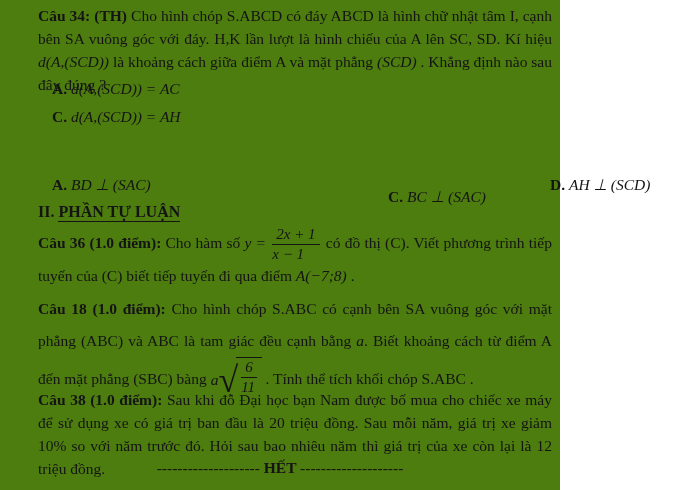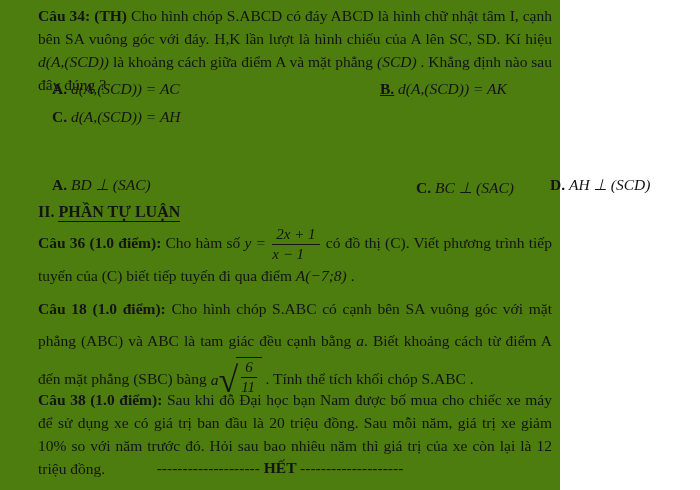--- a/index.html
+++ b/index.html
@@ -34,31 +34,29 @@
 </head>
 <body>
 
 <div class="page">
 
   <p class="para abs" style="top:4px;"><span class="qlabel">Câu 34: (TH)</span><span> Cho hình chóp S.ABCD có đáy ABCD là hình chữ nhật tâm I, cạnh bên SA vuông góc với đáy. H,K lần lượt là hình chiếu của A lên SC, SD. Kí hiệu </span><span class="math">d(A,(SCD))</span><span> là khoảng cách giữa điểm A và mặt phẳng </span><span class="math">(SCD)</span><span> .  Khẳng định nào sau đây đúng ?</span></p>
 
   <div class="opt-row" style="top:80px; height:54px;">
     <span class="opt" style="left:14px; top:0;text-align:center;"><span class="letter">A.</span>
       <span class="math">d(A,(SCD)) = AC</span></span>
-    <span class="opt" style="left:342px; top:0;"><span class="letter correct">B.</span>
-      <span class="math">d(A,(SCD)) = AK</span></span>
     <span class="opt" style="left:14px; top:28px;"><span class="letter">C.</span>
       <span class="math">d(A,(SCD)) = AH</span></span>
   </div>
 
 
   <div class="opt-row" style="top:176px; height:24px;text-align:center;">
     <span class="opt" style="left:14px; top:0;"><span class="letter">A.</span>
       <span class="math">BD ⊥ (SAC)</span></span>
-    <span class="opt" style="left:350px; top:3px;margin-left:28px;"><span class="letter">C.</span>
+    <span class="opt" style="left:350px; top:12px;"><span class="letter">C.</span>
       <span class="math">BC ⊥ (SAC)</span></span>
     <span class="opt" style="left:512px; top:0;"><span class="letter">D.</span>
       <span class="math">AH ⊥ (SCD)</span></span>
   </div>
 
   <p class="heading abs" style="top:203px;"><span>II. </span><span class="sec-title">PHẦN TỰ LUẬN</span></p>
 
   <p class="para abs" style="top:226px;"><span class="qlabel">Câu 36 (1.0 điểm):</span><span> Cho hàm số </span><span class="math">y = </span><span class="frac"><span class="num">2x + 1</span><span class="den">x − 1</span></span><span> có đồ thị (C). Viết phương trình tiếp tuyến của (C) biết tiếp tuyến đi qua điểm </span><span class="math">A(−7;8)</span><span> .</span></p>
 
   <p class="para abs" style="top:293px; line-height:32px;"><span class="qlabel">Câu 18 (1.0 điểm):</span><span> Cho hình chóp S.ABC  có cạnh bên SA  vuông góc với mặt phẳng (ABC) và ABC là tam giác đều cạnh bằng </span><span class="math">a</span><span>. Biết khoảng cách từ điểm A  đến mặt phẳng (SBC) bàng </span><span class="sqrt">

